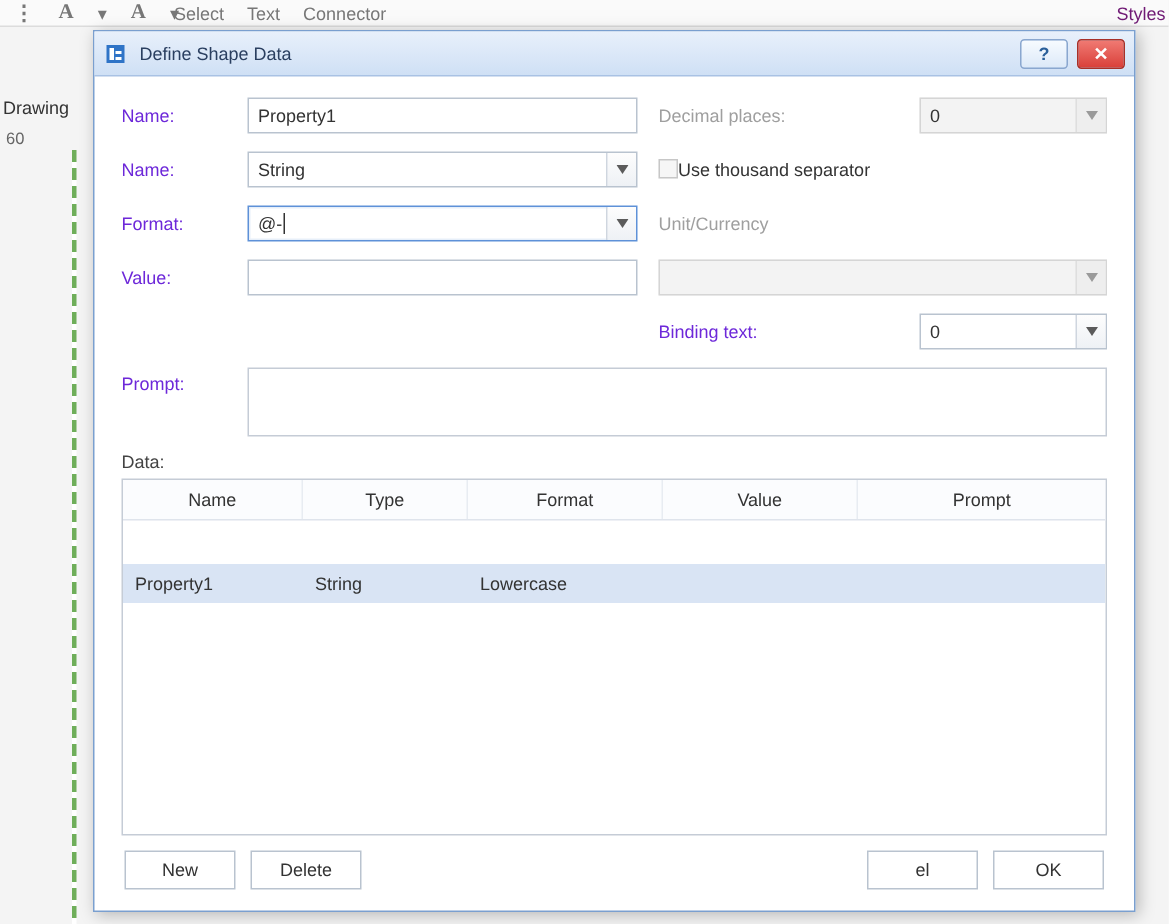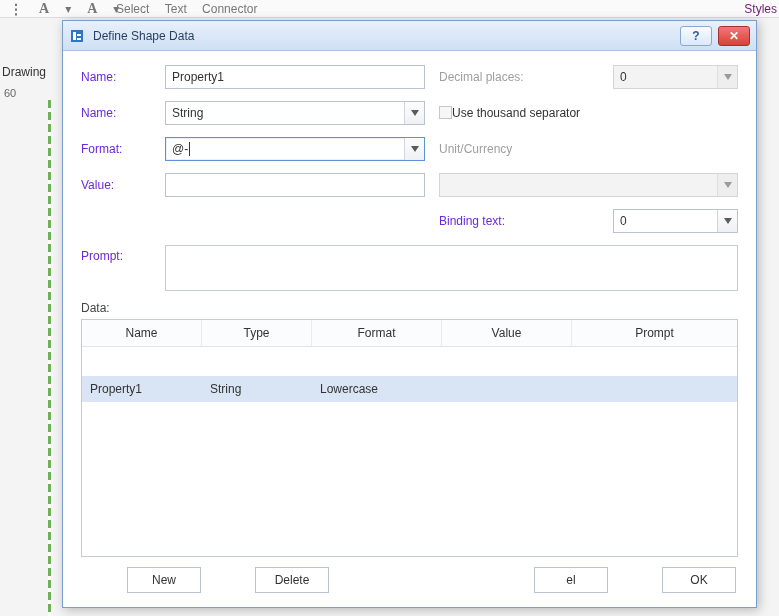--- a/index.html
+++ b/index.html
@@ -70,21 +70,21 @@
   .col-prompt { flex:1; }
   .data-header .col { text-align:center; color:#333; border-right:1px solid #e8ecf2;}
   .data-header .col:last-child{border-right:none;}
   .data-body{ flex:1; overflow:auto;}
   .data-row { display:flex; }
   .data-row.selected { background:#d9e4f4; }
   .data-row .cell { color:#333; }
 
   .btnbar { display:flex; padding:10px 2px 4px 2px; gap:10px;}
   .btnbar .spacer{ flex:1;}
-  .btn { min-width:74px; height:26px; border:1px solid #b9c3cf; background:#fff; display:flex; align-items:center; justify-content:center; cursor:default;margin-left:44px; }
+  .btn { min-width:74px; height:26px; border:1px solid #b9c3cf; background:#fff; display:flex; align-items:center; justify-content:center; cursor:default; }
   .btn.obscured { color:#999; }
 </style>
 </head>
 <body>
 
 <div class="bg">
   <div class="ribbon">
     <div class="toolbar-icons">
       <span class="tb-a">⋮</span>
       <span class="tb-a tb-red">A</span>

